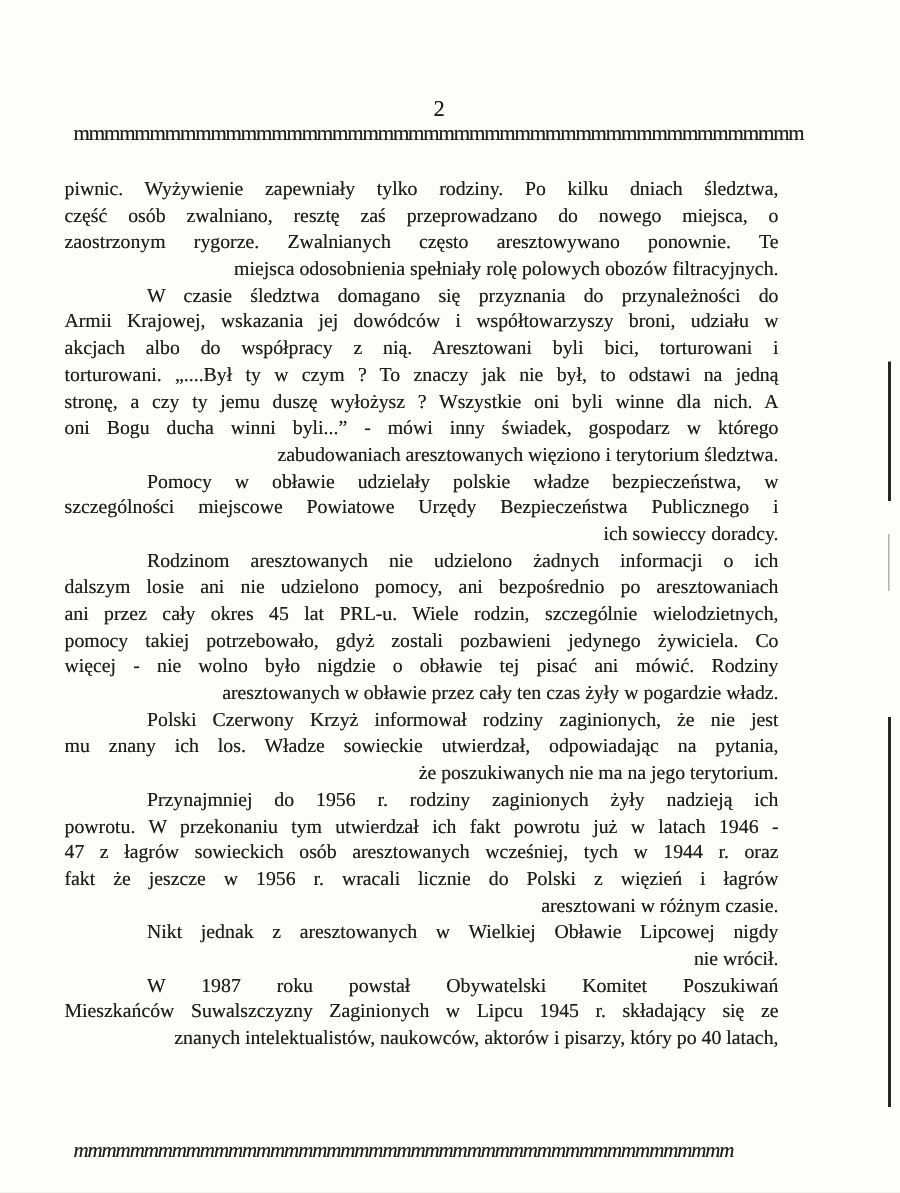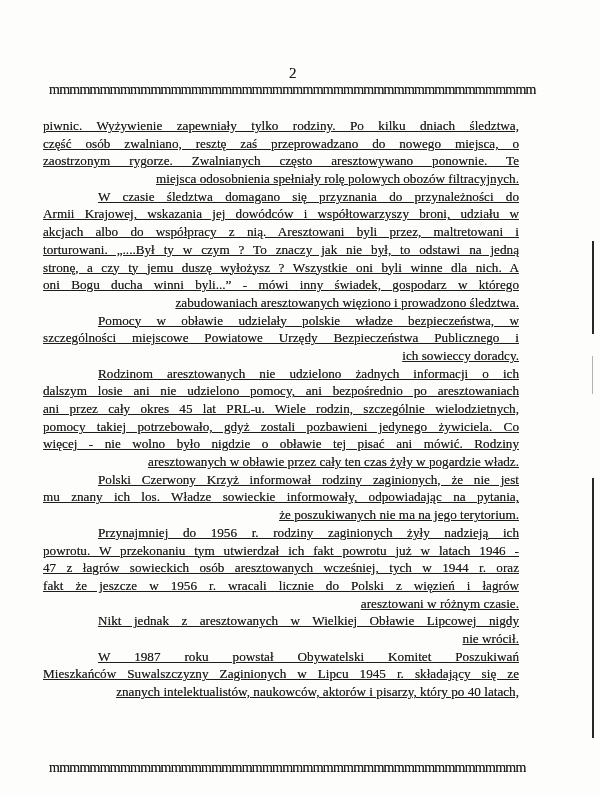--- a/index.html
+++ b/index.html
@@ -23,29 +23,29 @@
     line-height: 18px;
   }
   .mrow {
     position: absolute;
     font-size: 14px;
     line-height: 16px;
     letter-spacing: -0.75px;
     white-space: nowrap;
   }
   .mrow-top    { top: 82px;  left: 49px; }
-  .mrow-bottom { top: 760px; left: 49px; }
+  .mrow-bottom { top: 760px; left: 49px; font-style: italic; }
   .docbody {
     position: absolute;
     top: 117px;
     left: 43px;
     width: 476px;
     font-size: 13.2px;
   }
-  .para { margin: 0; padding: 0; text-decoration: underline; }
+  .para { margin: 0; padding: 0; }
   .ln {
     height: 17.7px;
     line-height: 17.7px;
     overflow: hidden;
     text-align: justify;
   }
   
   .ln:not(.last)::after {
     content: "";
     display: inline-block;
@@ -78,42 +78,42 @@
   <div class="docbody" id="doc-body">
       <div class="para">
         <div class="ln">piwnic. Wyżywienie zapewniały tylko rodziny. Po kilku dniach śledztwa,</div>
         <div class="ln">część osób zwalniano, resztę zaś przeprowadzano do nowego miejsca, o</div>
         <div class="ln">zaostrzonym rygorze. Zwalnianych często aresztowywano ponownie. Te</div>
         <div class="ln last">miejsca odosobnienia spełniały rolę polowych obozów filtracyjnych.</div>
       </div>
       <div class="para">
         <div class="ln first">W czasie śledztwa domagano się przyznania do przynależności do</div>
         <div class="ln">Armii Krajowej, wskazania jej dowódców i współtowarzyszy broni, udziału w</div>
-        <div class="ln">akcjach albo do współpracy z nią. Aresztowani byli przez, maltretowani i</div>
+        <div class="ln">akcjach albo do współpracy z nią. Aresztowani byli bici, torturowani i</div>
         <div class="ln">torturowani. „....Był ty w czym ? To znaczy jak nie był, to odstawi na jedną</div>
         <div class="ln">stronę, a czy ty jemu duszę wyłożysz ? Wszystkie oni byli winne dla nich. A</div>
         <div class="ln">oni Bogu ducha winni byli...” - mówi inny świadek, gospodarz w którego</div>
-        <div class="ln last">zabudowaniach aresztowanych więziono i prowadzono śledztwa.</div>
+        <div class="ln last">zabudowaniach aresztowanych więziono i terytorium śledztwa.</div>
       </div>
       <div class="para">
         <div class="ln first">Pomocy w obławie udzielały polskie władze bezpieczeństwa, w</div>
         <div class="ln">szczególności miejscowe Powiatowe Urzędy Bezpieczeństwa Publicznego i</div>
         <div class="ln last">ich sowieccy doradcy.</div>
       </div>
       <div class="para">
         <div class="ln first">Rodzinom aresztowanych nie udzielono żadnych informacji o ich</div>
         <div class="ln">dalszym losie ani nie udzielono pomocy, ani bezpośrednio po aresztowaniach</div>
         <div class="ln">ani przez cały okres 45 lat PRL-u. Wiele rodzin, szczególnie wielodzietnych,</div>
         <div class="ln">pomocy takiej potrzebowało, gdyż zostali pozbawieni jedynego żywiciela. Co</div>
         <div class="ln">więcej - nie wolno było nigdzie o obławie tej pisać ani mówić. Rodziny</div>
         <div class="ln last">aresztowanych w obławie przez cały ten czas żyły w pogardzie władz.</div>
       </div>
       <div class="para">
         <div class="ln first">Polski Czerwony Krzyż informował rodziny zaginionych, że nie jest</div>
-        <div class="ln">mu znany ich los. Władze sowieckie informowały, odpowiadając na pytania,</div>
+        <div class="ln">mu znany ich los. Władze sowieckie utwierdzał, odpowiadając na pytania,</div>
         <div class="ln last">że poszukiwanych nie ma na jego terytorium.</div>
       </div>
       <div class="para">
         <div class="ln first">Przynajmniej do 1956 r. rodziny zaginionych żyły nadzieją ich</div>
         <div class="ln">powrotu. W przekonaniu tym utwierdzał ich fakt powrotu już w latach 1946 -</div>
         <div class="ln">47 z łagrów sowieckich osób aresztowanych wcześniej, tych w 1944 r. oraz</div>
         <div class="ln">fakt że jeszcze w 1956 r. wracali licznie do Polski z więzień i łagrów</div>
         <div class="ln last">aresztowani w różnym czasie.</div>
       </div>
       <div class="para">

